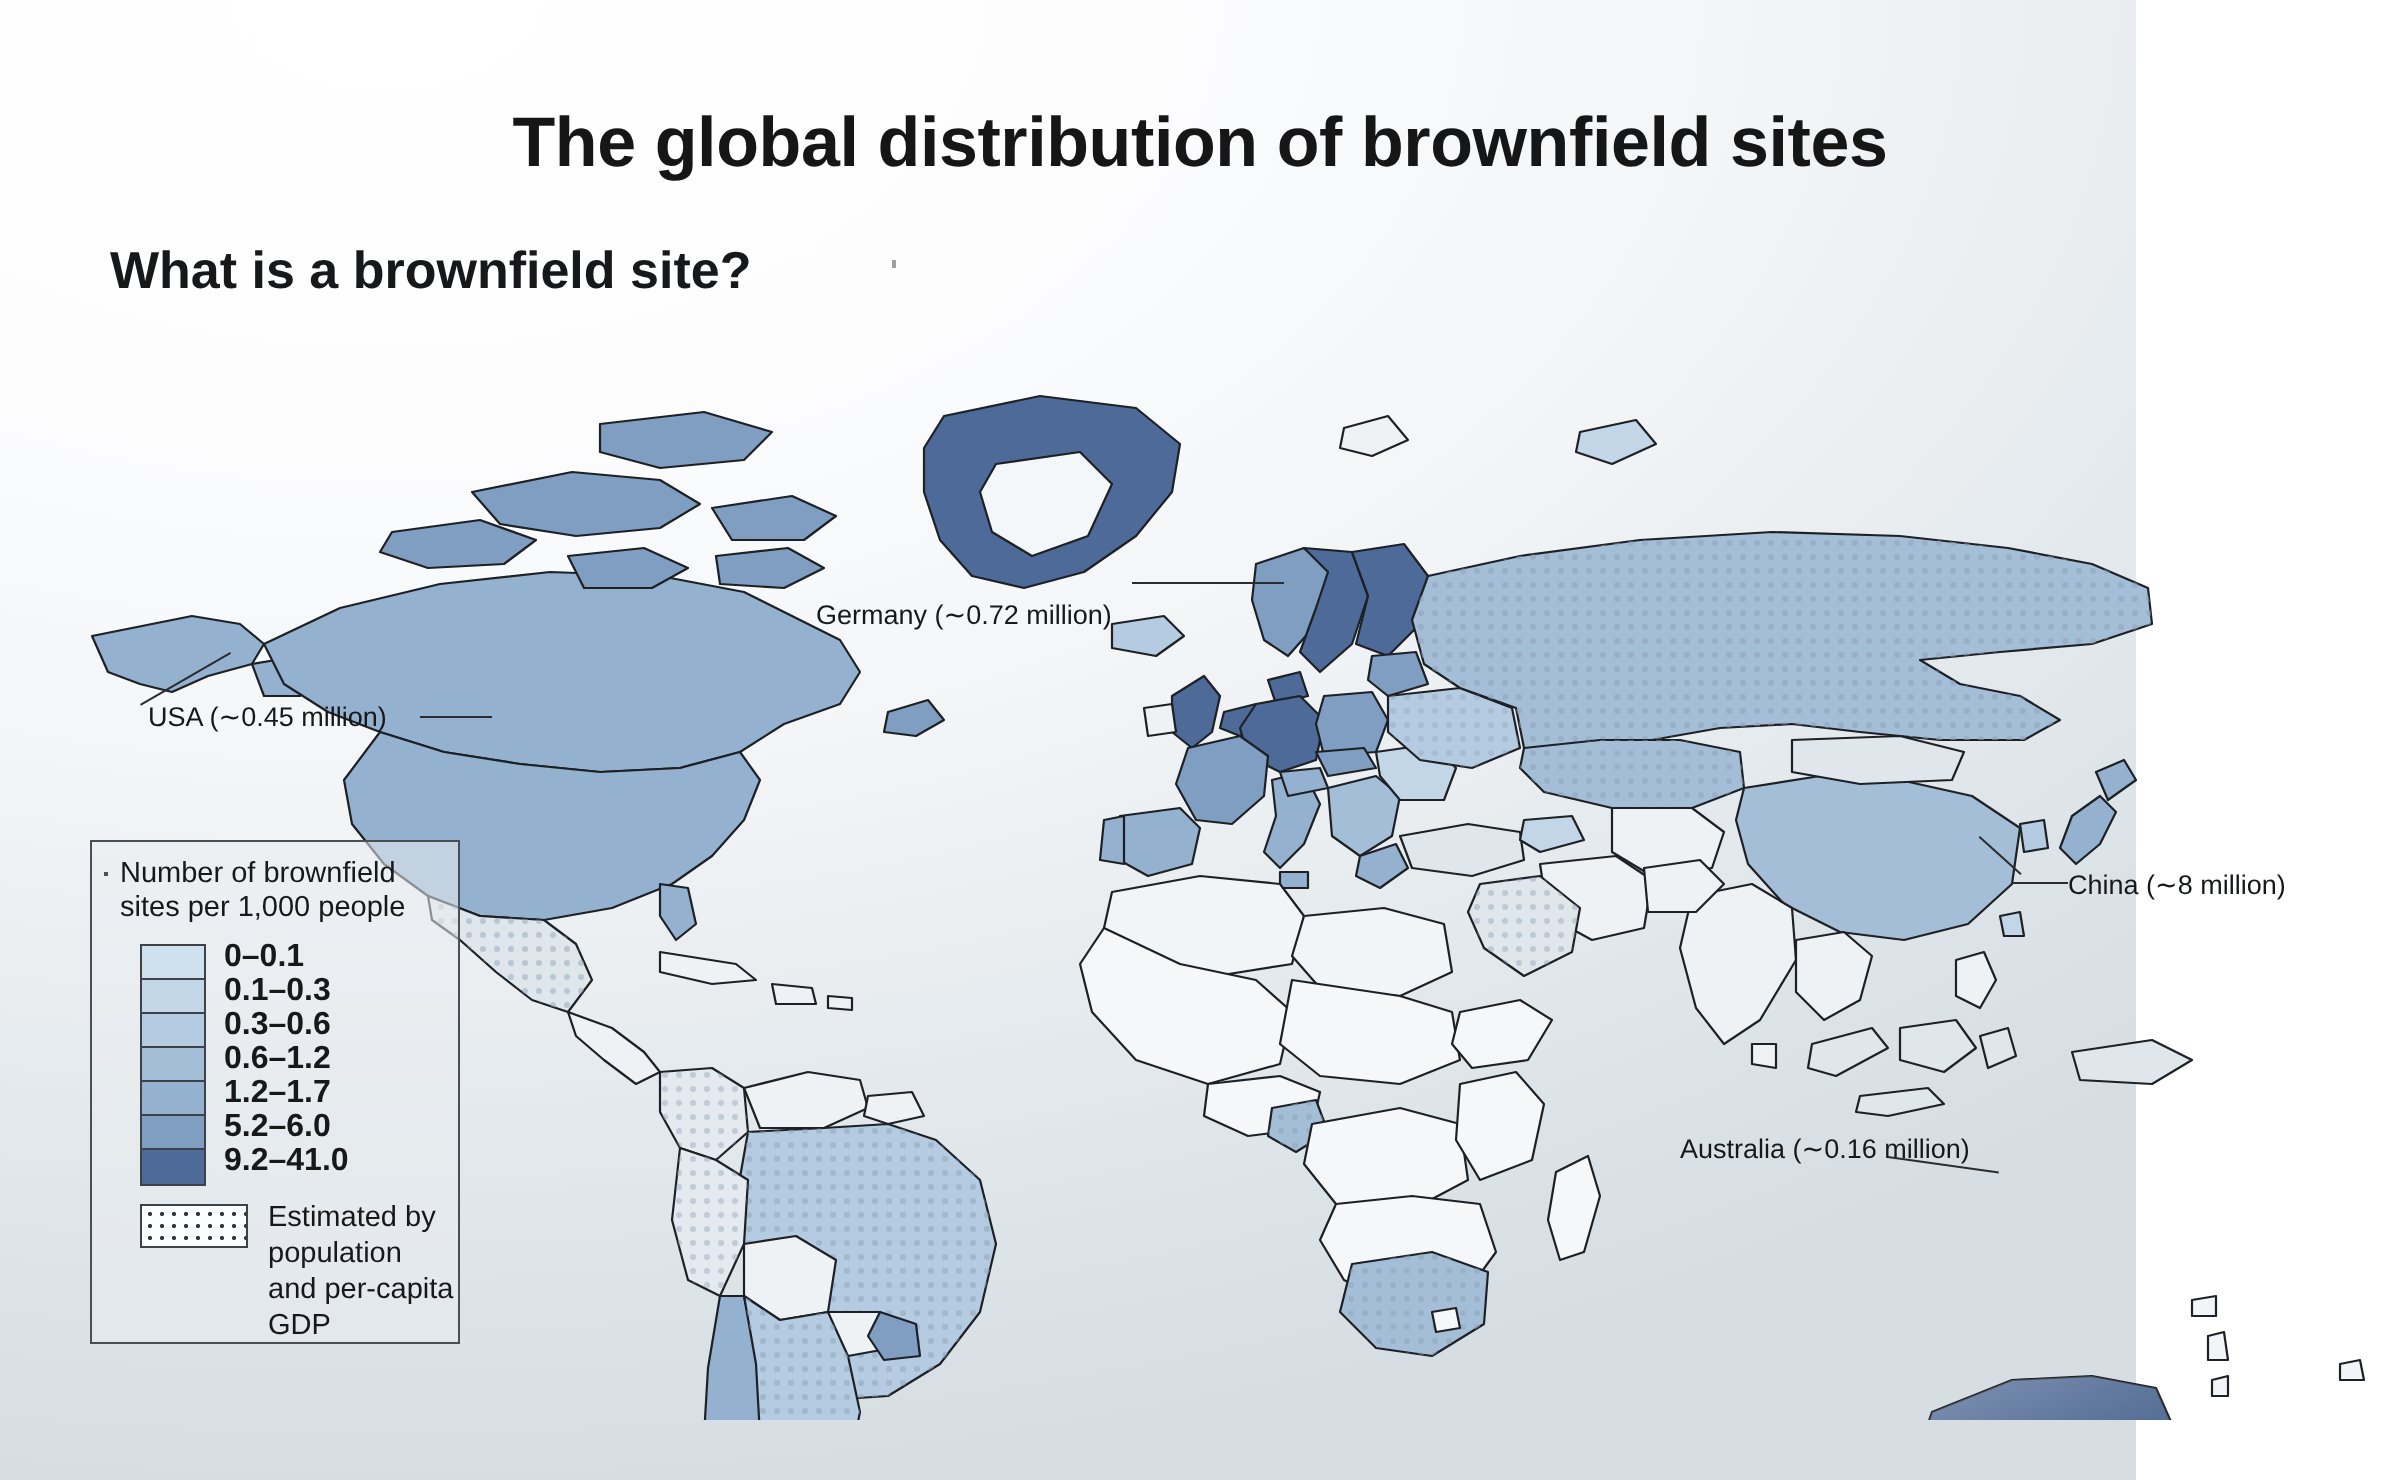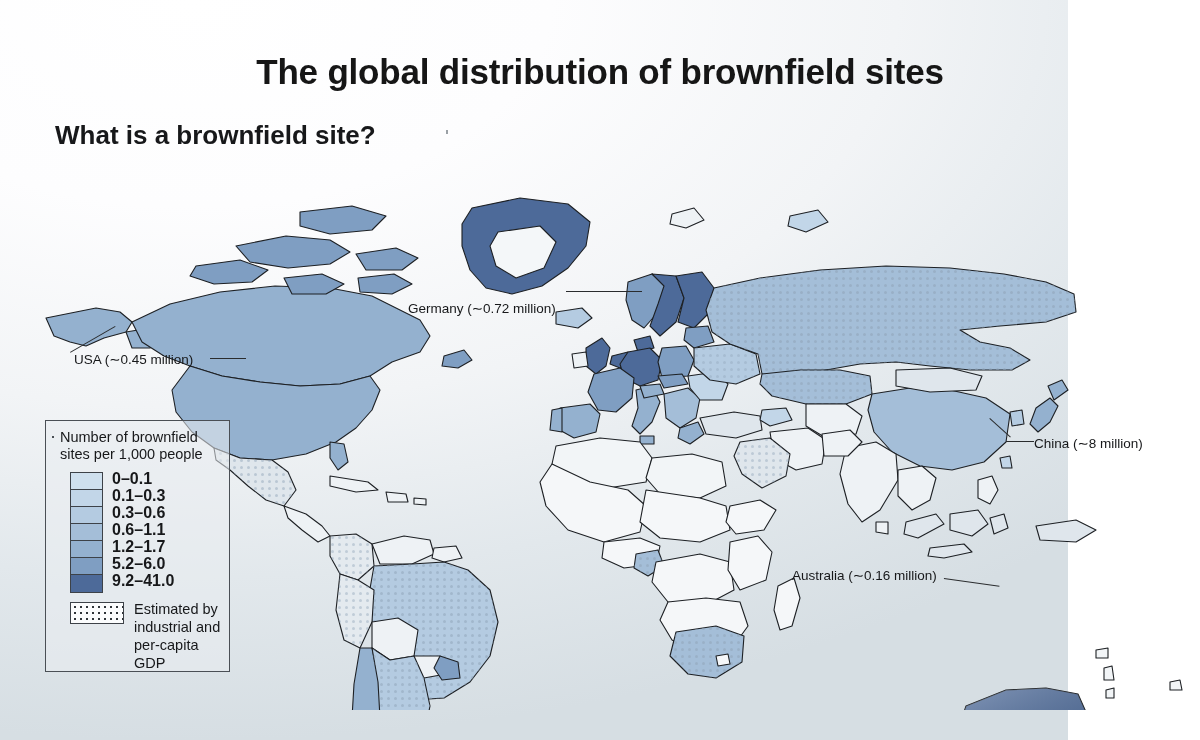--- a/index.html
+++ b/index.html
@@ -33,21 +33,21 @@
   #map{position:absolute;left:0;top:170px;width:1200px;height:540px;}
   #map svg{display:block;width:1200px;height:540px;}
 
   
   .anno{position:absolute;font-size:13.5px;color:#17181a;white-space:nowrap;}
   .leader{position:absolute;background:#2a2c2e;height:1px;transform-origin:0 0;}
 
   .anno-usa{left:74px;top:351px;text-align:center;}
   .anno-ger{left:408px;top:300px;}
   .anno-chn{left:1034px;top:435px;}
-  .anno-aus{left:792px;top:567px;}
+  .anno-aus{left:840px;top:567px;}
 
   
   #legend{
     position:absolute;left:45px;top:420px;width:185px;height:252px;
     border:1px solid #4a4f55;background:rgba(233,237,240,0.55);
     box-sizing:border-box;
   }
   .lg-title{
     position:absolute;left:14px;top:8px;width:165px;
     font-size:14.5px;line-height:17px;color:#17181a;
@@ -249,23 +249,23 @@
       <div style="background: rgb(164, 190, 216);"></div>
       <div style="background: rgb(148, 177, 207);"></div>
       <div style="background: rgb(127, 158, 194);"></div>
       <div style="background: rgb(77, 106, 153);"></div>
     </div>
 
     <div class="ramp-labels">
       <span>0–0.1</span>
       <span>0.1–0.3</span>
       <span>0.3–0.6</span>
-      <span>0.6–1.1</span>
+      <span>0.6–1.2</span>
       <span>1.2–1.7</span>
       <span>5.2–6.0</span>
       <span>9.2–41.0</span>
     </div>
 
     <div class="hatch-box"></div>
-    <div class="hatch-label">Estimated by industrial and per-capita GDP</div>
+    <div class="hatch-label">Estimated by population and per-capita GDP</div>
   </div>
 
 </div>
 
 </body></html>

